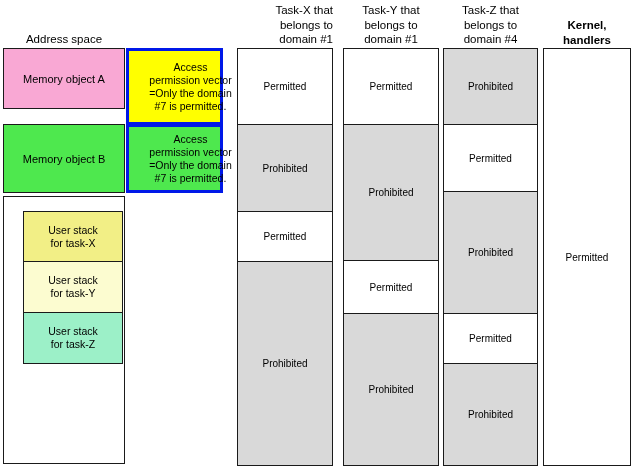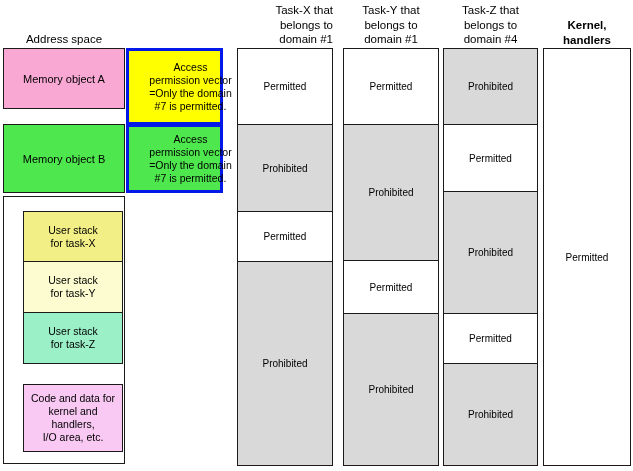--- a/index.html
+++ b/index.html
@@ -83,28 +83,20 @@
     </div>
   </div>
 
   <div class="box ctr small" style="left: 23px; top: 312px; width: 100px; height: 52px; background-color: rgb(156, 240, 200);">
     <div class="lines">
       <div>User stack</div>
       <div>for task-Z</div>
     </div>
   </div>
 
-  <div class="box ctr small" style="left: 23px; top: 384px; width: 100px; height: 68px; background-color: rgb(249, 201, 244);">
-    <div class="lines">
-      <div>Code and data for</div>
-      <div>kernel and</div>
-      <div>handlers,</div>
-      <div>I/O area, etc.</div>
-    </div>
-  </div>
 
   <div class="col-header" style="left:237px;width:96px;text-align:right;">
     <div>Task-X that</div>
     <div>belongs to</div>
     <div>domain #1</div>
   </div>
   <div class="col-header" style="left:343px;width:96px;">
     <div>Task-Y that</div>
     <div>belongs to</div>
     <div>domain #1</div>

